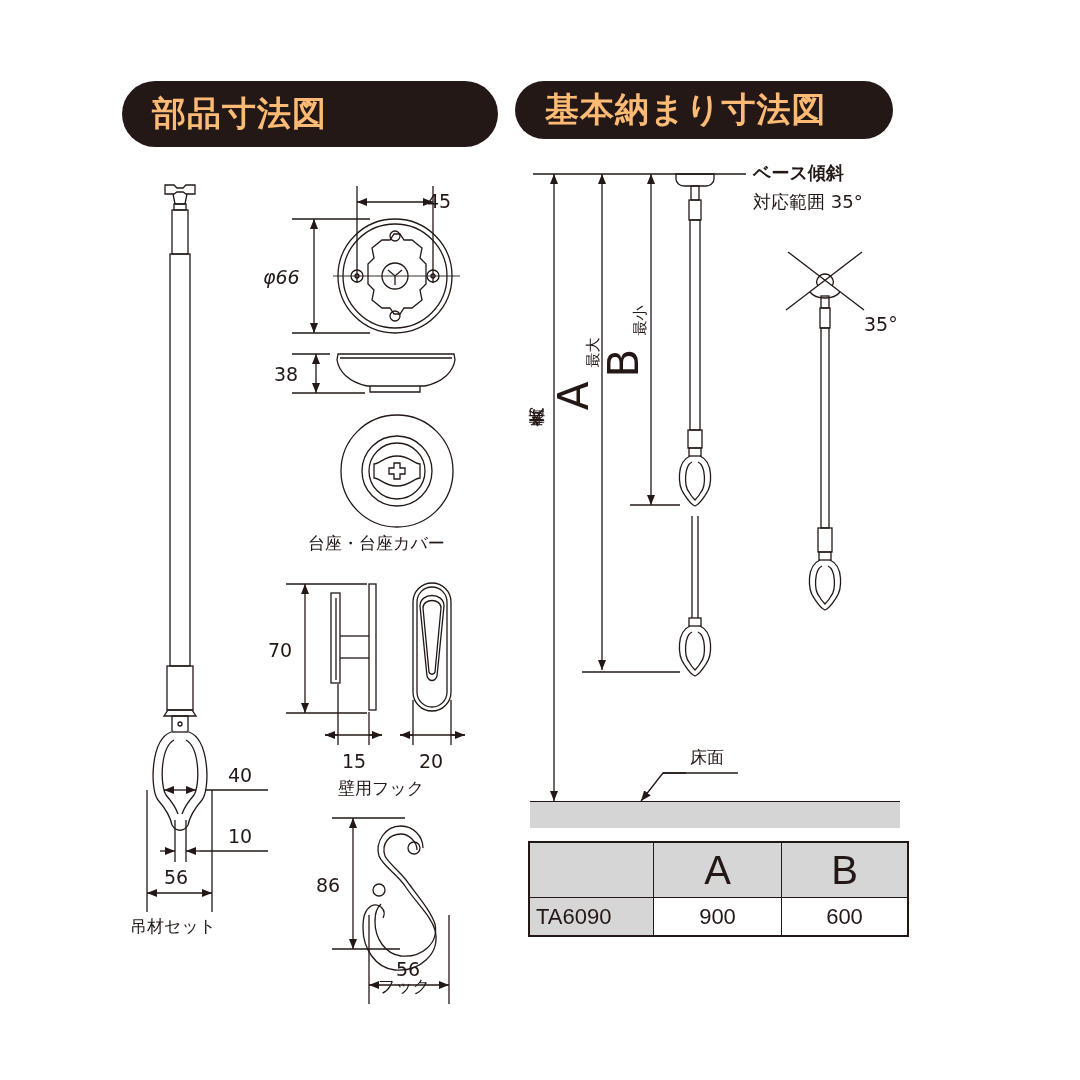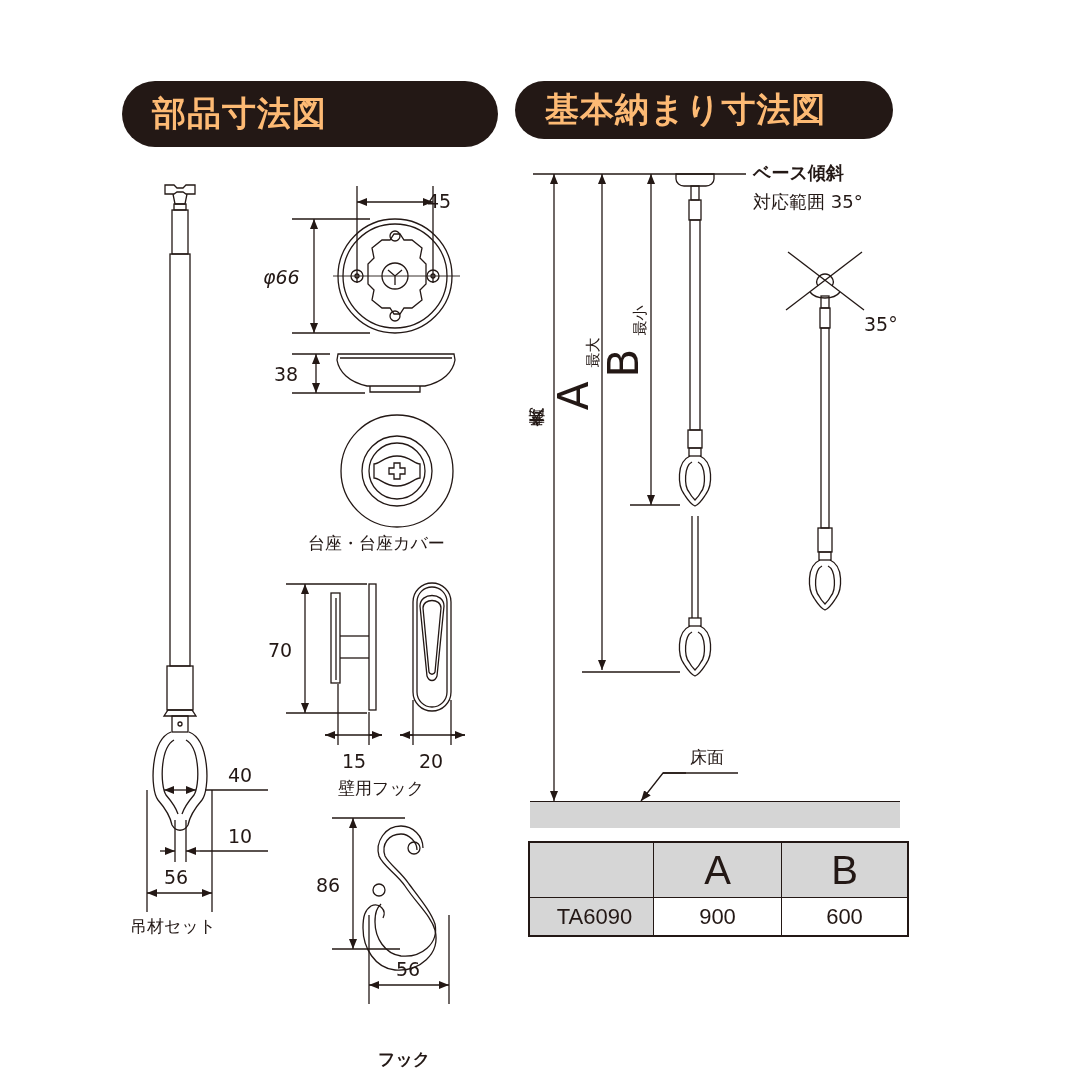--- a/index.html
+++ b/index.html
@@ -14,21 +14,21 @@
   .lbl { position:absolute; font-size:19px; color:#231815; white-space:nowrap; line-height:1; }
   .lbl-sm { font-size:17px; }
   .bold { font-weight:bold; }
   .vtext { writing-mode:vertical-rl; }
   table.spec { position:absolute; left:528px; top:841px; border-collapse:collapse;
                border:2px solid #231815; font-family:"Liberation Sans",sans-serif; }
   table.spec td, table.spec th { border:1.5px solid #231815; text-align:center; padding:0;
                font-weight:normal; color:#231815; }
   table.spec th { background:#d6d6d6; height:54px; font-size:40px; }
   table.spec td { height:37px; font-size:22px; }
-  table.spec td.model { background:#d6d6d6; text-align:center; padding-left:6px; }
+  table.spec td.model { background:#d6d6d6; text-align:left; padding-left:6px; }
   .floor { position:absolute; left:530px; top:801px; width:370px; height:26px; background:#d5d5d5;
            border-top:1.5px solid #231815; }
 </style>
 </head>
 <body>
 
 <div class="pill" id="pill-left">
   <span>部品寸法図</span>
 </div>
 <div class="pill" id="pill-right">
@@ -196,21 +196,21 @@
 <div class="lbl" style="left:274px;top:365px;">38</div>
 <div class="lbl lbl-sm" style="left:308px;top:535px;">台座・台座カバー</div>
 
 <div class="lbl" style="left:268px;top:641px;">70</div>
 <div class="lbl" style="left:342px;top:752px;">15</div>
 <div class="lbl" style="left:419px;top:752px;">20</div>
 <div class="lbl lbl-sm" style="left:338px;top:780px;">壁用フック</div>
 
 <div class="lbl" style="left:316px;top:876px;">86</div>
 <div class="lbl" style="left:396px;top:960px;">56</div>
-<div class="lbl lbl-sm" style="left:378px;top:1051px;font-weight:bold;">フック</div>
+<div class="lbl lbl-sm" style="left:378px;top:978px;">フック</div>
 
 <div class="lbl" style="left:228px;top:766px;">40</div>
 <div class="lbl" style="left:228px;top:827px;">10</div>
 <div class="lbl" style="left:164px;top:868px;">56</div>
 <div class="lbl lbl-sm" style="left:130px;top:918px;">吊材セット</div>
 
 <div class="lbl lbl-sm vtext" style="left:528px;top:420px;transform:rotate(180deg);">天井高さ</div>
 
 <div style="position:absolute;left:566px;top:300px;transform:rotate(-90deg);transform-origin:left top;">
 </div>

